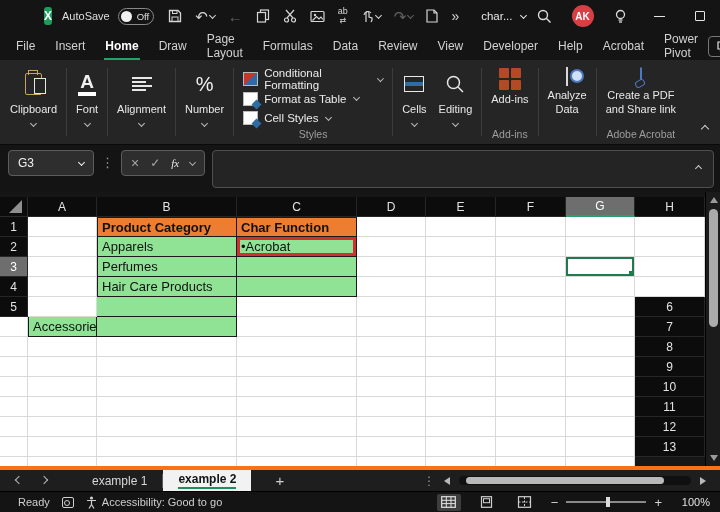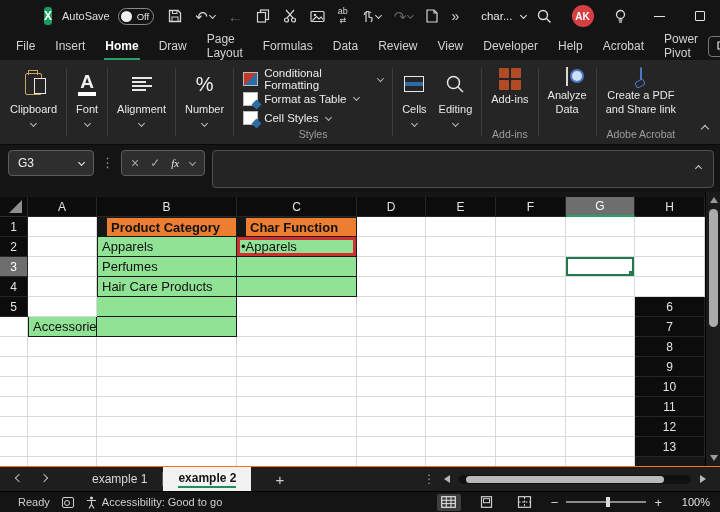--- a/index.html
+++ b/index.html
@@ -125,34 +125,34 @@
   .rh { background:#0c0c0c; color:#e3e3e3; font-size:12px; display:flex; align-items:center;
     justify-content:center; border-right:1px solid #262626; border-bottom:1px solid #262626; }
   .rh.selhdr { background:#6e6e6e; color:#fff; }
   .dc { background:#fff; border-right:1px solid #d9d9d9; border-bottom:1px solid #d9d9d9;
     font-size:13px; color:#111; display:flex; align-items:center; padding-left:4px;
     white-space:nowrap; overflow:hidden; position:relative; }
   .c-orange { background:#ED7D31; font-weight:bold; }
   .c-green { background:#90E295; }
   .tb { border-right:1px solid #1a1a1a; border-bottom:1px solid #1a1a1a; }
   .t-l { border-left:1px solid #1a1a1a; }
-  .t-t { border-top:1px solid #1a1a1a;margin-left:9px; }
+  .t-t { border-top:1px solid #1a1a1a; }
   .annot { box-shadow:inset 0 0 0 3px #d03030; }
   .selcell { box-shadow:inset 0 0 0 2px #1f7b4d; }
   .selcell::after { content:""; position:absolute; right:0; bottom:0; width:5px; height:5px; background:#1f7b4d;}
   .vscroll { position:absolute; right:0; top:0; width:15px; height:274px; background:#1b1b1b;
     border-left:1px solid #000; }
   .varr-up { position:absolute; top:5px; left:4px; width:0; height:0; border-left:4px solid transparent;
     border-right:4px solid transparent; border-bottom:6px solid #9a9a9a; }
   .varr-dn { position:absolute; bottom:5px; left:4px; width:0; height:0; border-left:4px solid transparent;
     border-right:4px solid transparent; border-top:6px solid #9a9a9a; }
   .vthumb { position:absolute; top:17px; left:3px; width:9px; height:118px; background:#ababab; border-radius:5px;}
 
   
-  .sheetbar { height:25px; background:#1e1e1e; border-top:1px solid #f97316; display:flex; align-items:center;
+  .sheetbar { height:25px; background:#1e1e1e; border-top:4px solid #f97316; display:flex; align-items:center;
     flex:0 0 auto; color:#d8d8d8; font-size:12px; }
   .snav { display:flex; align-items:center; gap:19px; padding:0 4px 0 16px; color:#b9b9b9; }
   .stabs { display:flex; align-items:center; margin-left:26px; height:100%; }
   .stab { height:100%; display:flex; align-items:center; padding:0 15px; }
   .stab.active { background:#f2f2f2; color:#141414; font-weight:bold; }
   .stab.active span { border-bottom:2px solid #1e8f5a; padding-bottom:1px; }
   .stabdiv { width:1px; height:14px; background:#5a5a5a; }
   .addsheet { margin-left:24px; font-size:15px; color:#cfcfcf; }
   .sheet-right { margin-left:auto; display:flex; align-items:center; gap:9px; padding-right:14px; }
   .hdots { color:#9a9a9a; font-size:12px; }
@@ -484,21 +484,21 @@
         <div class="dc c-orange tb t-l t-t">Product Category</div>
         <div class="dc c-orange tb t-t">Char Function</div>
         <div class="dc"></div>
         <div class="dc"></div>
         <div class="dc"></div>
         <div class="dc"></div>
         <div class="dc"></div>
         <div class="rh">2</div>
         <div class="dc"></div>
         <div class="dc c-green tb t-l">Apparels</div>
-        <div class="dc c-green tb annot">•Apparels</div>
+        <div class="dc c-green tb annot">•Acrobat</div>
         <div class="dc"></div>
         <div class="dc"></div>
         <div class="dc"></div>
         <div class="dc"></div>
         <div class="dc"></div>
         <div class="rh selhdr">3</div>
         <div class="dc"></div>
         <div class="dc c-green tb t-l">Perfumes</div>
         <div class="dc c-green tb"></div>
         <div class="dc"></div>

